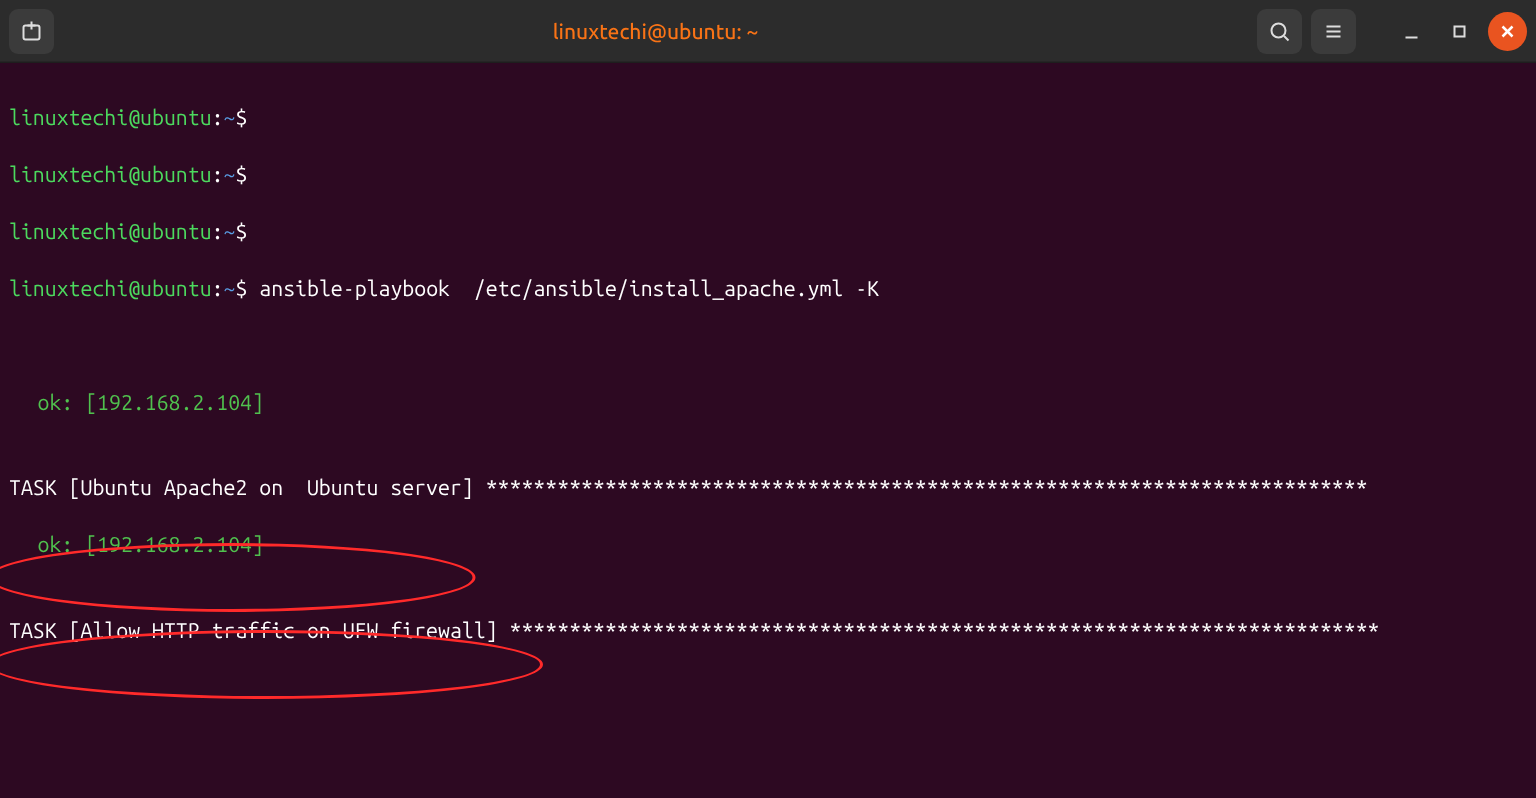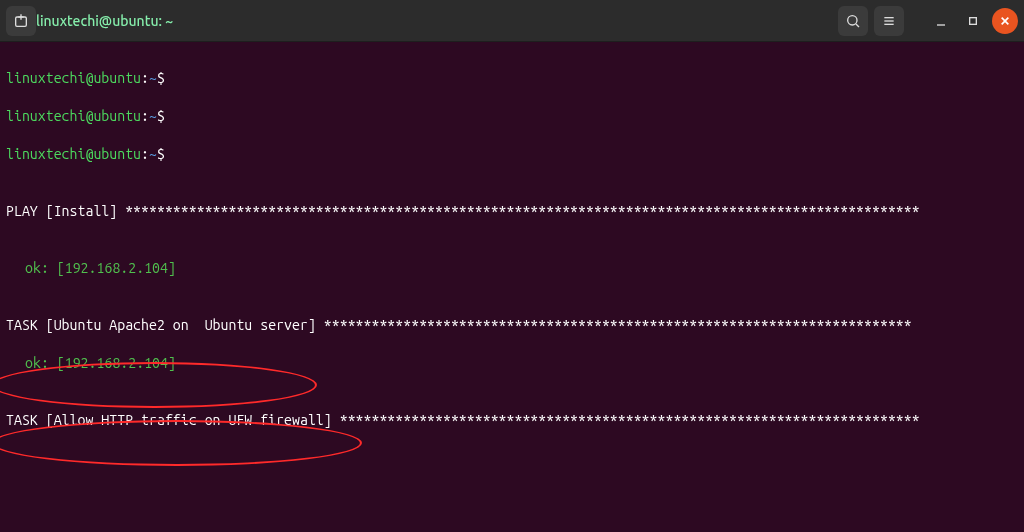--- a/index.html
+++ b/index.html
@@ -14,22 +14,22 @@
       height: 42px;
       background: #2c2c2c;
       display: flex;
       align-items: center;
       padding: 0 6px;
       border-bottom: 1px solid #1e1e1e;
     }
     .tb-left { display: flex; align-items: center; }
     .tb-center {
       flex: 1;
-      text-align: left;
-      color: #86efac;
+      text-align: center;
+      color: #f97316;
       font-family: 'Ubuntu', sans-serif;
       font-weight: 500;
       font-size: 14px;
     }
     .tb-right { display: flex; align-items: center; gap: 6px; }
     .tb-btn {
       width: 30px;
       height: 30px;
       border-radius: 6px;
       display: flex;
@@ -128,22 +128,22 @@
         <line x1="17" y1="7" x2="7" y2="17"></line>
       </svg>
     </div>
   </div>
 </div>
 
 <div class="terminal">
 <span class="line"><span class="prompt-user">linuxtechi@ubuntu</span><span class="prompt-colon">:</span><span class="prompt-path">~</span><span class="prompt-dollar">$</span><span class="cmd"> </span></span>
 <span class="line"><span class="prompt-user">linuxtechi@ubuntu</span><span class="prompt-colon">:</span><span class="prompt-path">~</span><span class="prompt-dollar">$</span><span class="cmd"> </span></span>
 <span class="line"><span class="prompt-user">linuxtechi@ubuntu</span><span class="prompt-colon">:</span><span class="prompt-path">~</span><span class="prompt-dollar">$</span><span class="cmd"> </span></span>
+<span class="line"><span class="prompt-user">linuxtechi@ubuntu</span><span class="prompt-colon">:</span><span class="prompt-path">~</span><span class="prompt-dollar">$</span><span class="cmd"> ansible-playbook  /etc/ansible/install_apache.yml -K</span></span>
 <span class="line plain"></span>
-<span class="line plain">PLAY [Install] ****************************************************************************************************</span>
 <span class="line plain"></span>
 <span class="line ok">ok: [192.168.2.104]</span>
 <span class="line plain"></span>
 <span class="line plain">TASK [Ubuntu Apache2 on  Ubuntu server] **************************************************************************</span>
 <span class="line ok">ok: [192.168.2.104]</span>
 <span class="line plain"></span>
 <span class="line plain">TASK [Allow HTTP traffic on UFW firewall] *************************************************************************</span>
 
 <span class="line plain"></span>
 

